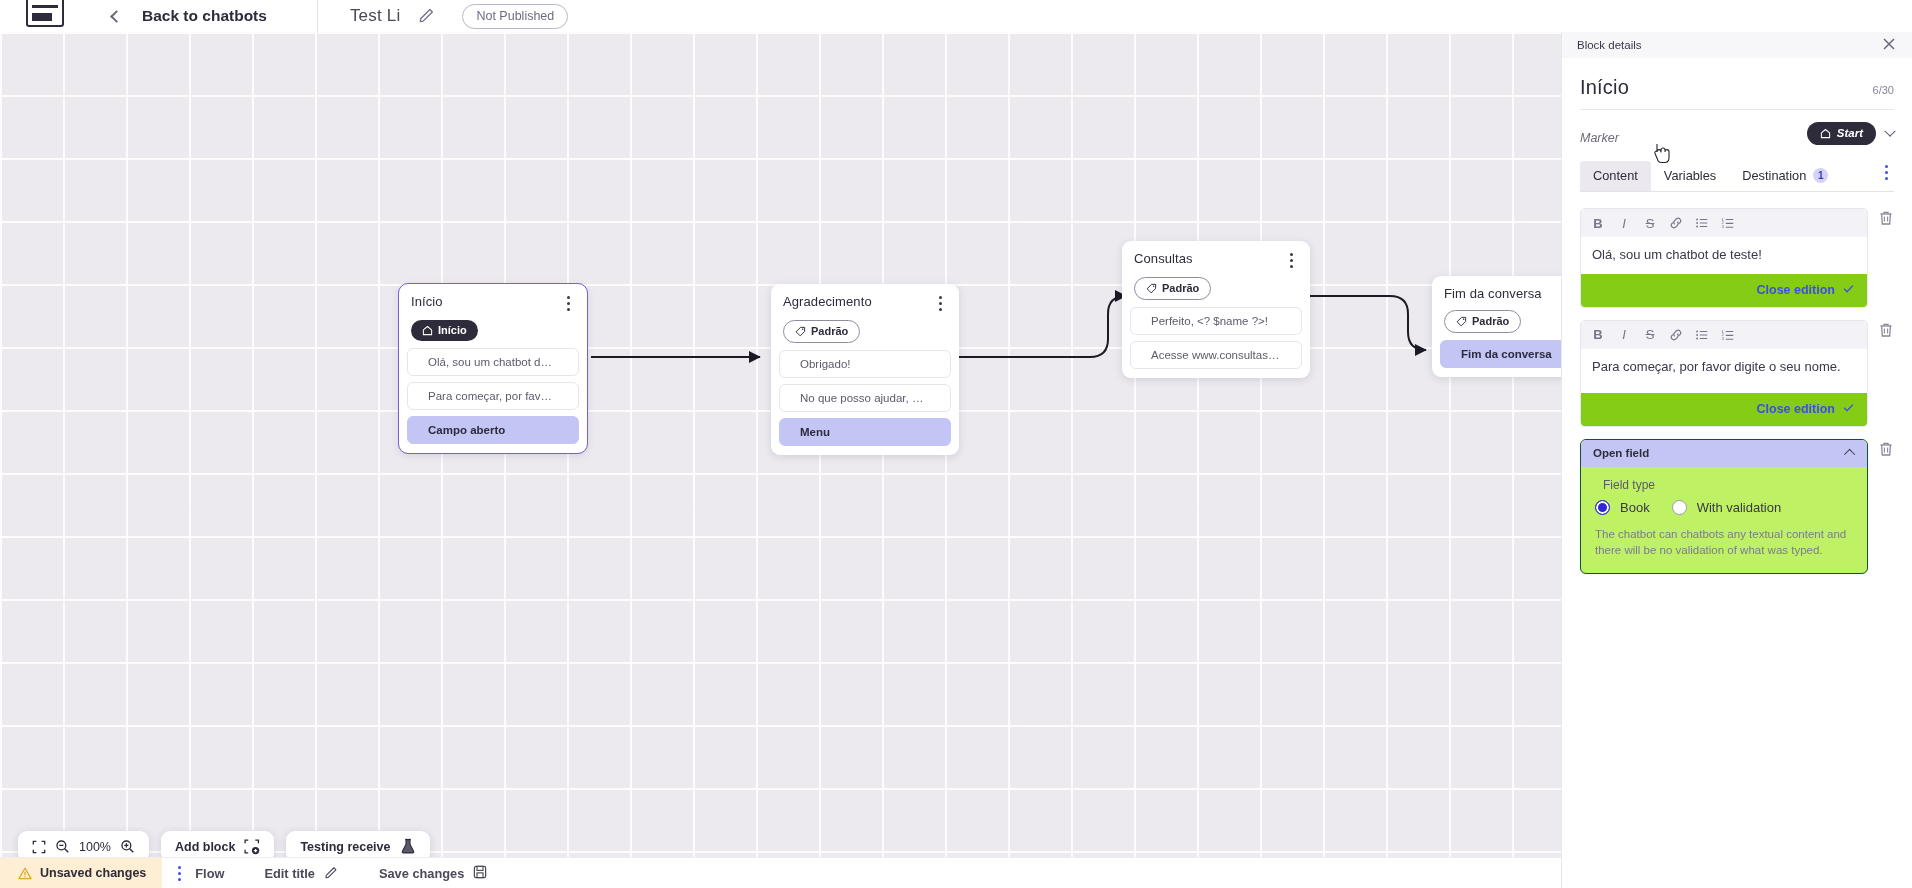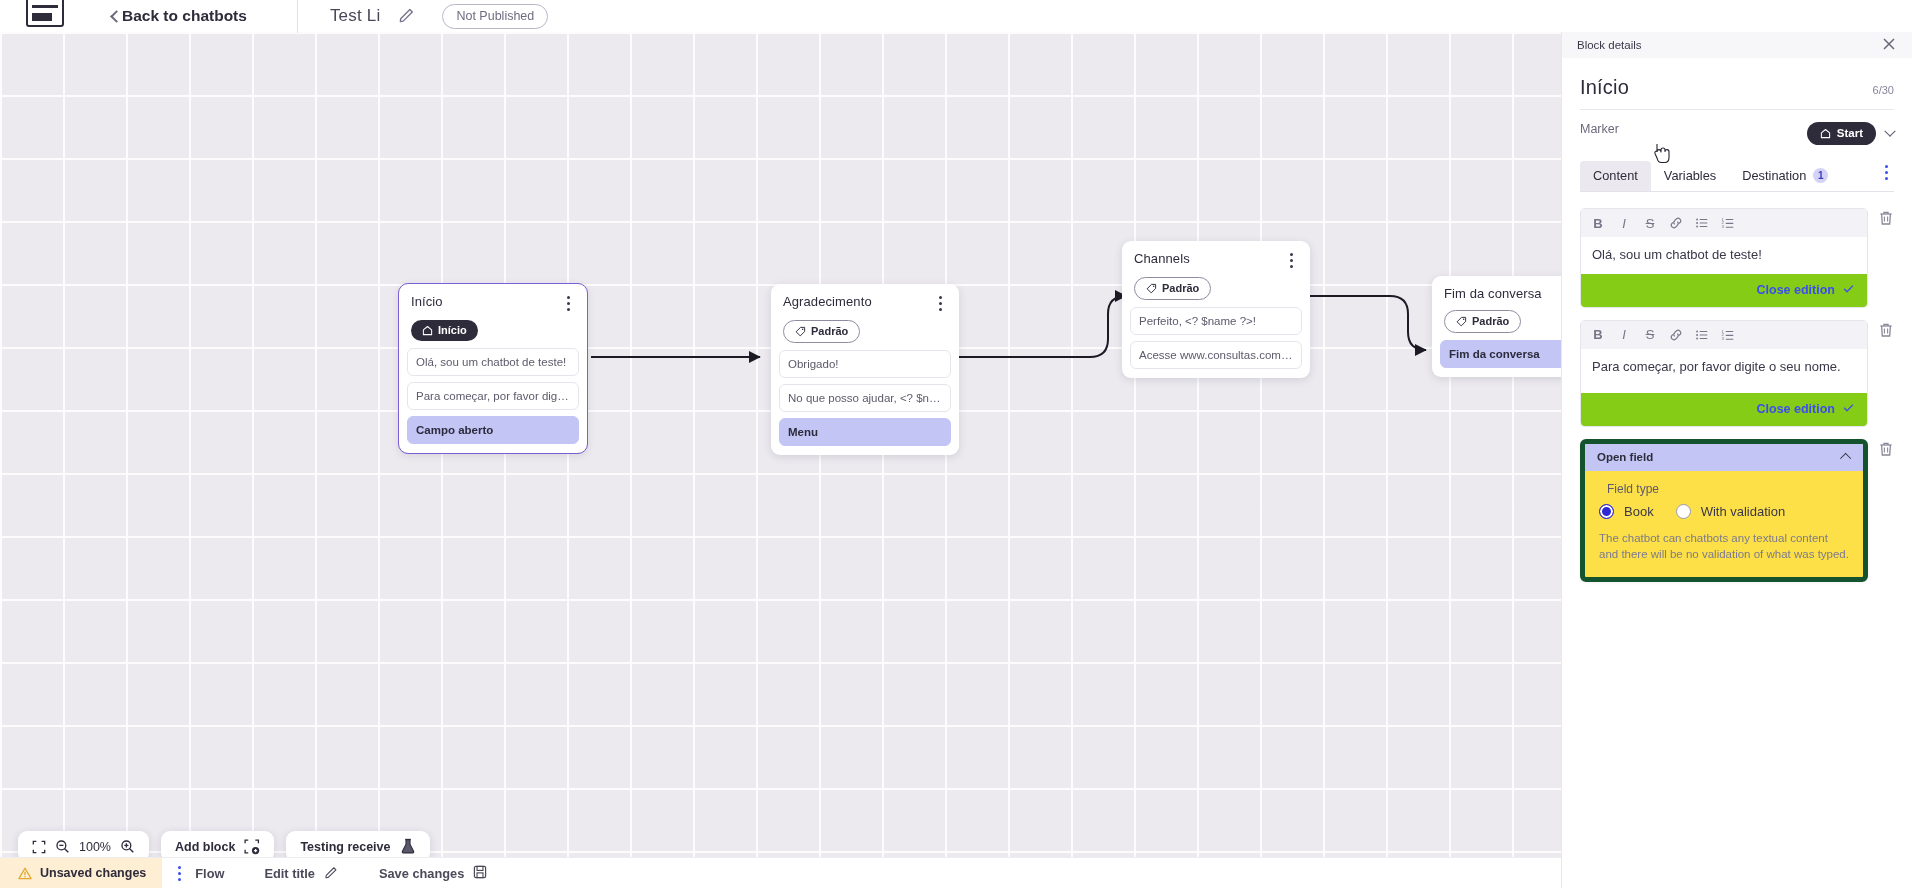--- a/index.html
+++ b/index.html
@@ -25,21 +25,21 @@
   }
   .logo-box::before {
     content: ""; position: absolute; left: 4px; right: 4px; top: 6px;
     height: 2.5px; background: #2e2b3b;
   }
   .logo-box::after {
     content: ""; position: absolute; left: 4px; right: 10px; bottom: 4px;
     height: 8px; background: #2e2b3b;
   }
   .back-link {
-    display: flex; align-items: center; gap: 1px;
+    display: flex; align-items: center; gap: 21px;
     margin-left: 48px; cursor: pointer;
   }
   .chev-left {
     width: 9px; height: 9px; border-left: 2px solid #6a6a7a;
     border-bottom: 2px solid #6a6a7a; transform: rotate(45deg);
     flex: none;
   }
   .back-text { font-size: 15.5px; font-weight: bold; color: #2e2b3b; }
   .topbar-sep {
     width: 1px; height: 40px; background: #e3e1e8; margin-left: 50px;
@@ -89,21 +89,21 @@
     display: inline-flex; align-items: center; gap: 5px;
     margin: 9px 0 0 12px; padding: 4px 11px 5px; border-radius: 20px;
     font-size: 11px; font-weight: bold;
   }
   .tag.dark { background: #2e2b3b; color: #fff; }
   .tag.light { background: #fff; color: #2e2b3b; border: 1.2px solid #8f8ca0; }
   .tag svg { display:block; }
   .block-rows { padding: 7px 8px 9px; display: flex; flex-direction: column; gap: 6px; }
   .brow {
     background: #fff; border: 1px solid #e7e5ec; border-radius: 6px;
-    font-size: 11.5px; color: #5d5a6b; padding: 7px 8px;
+    font-size: 11.5px; color: #5d5a6b; padding: 7px 20px;
     white-space: nowrap; overflow: hidden; text-overflow: ellipsis;
   }
   .brow.hl {
     background: #c3c6f5; border-color: #c3c6f5; color: #2c2a3c; font-weight: bold;
   }
 
   svg.edge { position: absolute; top: 32px; left: 0; width: 1561px; height: 825px; pointer-events: none; }
 
   
   .ctools { position: absolute; left: 18px; bottom: 26px; display: flex; gap: 12px; }
@@ -148,22 +148,23 @@
   .xclose { cursor: pointer; }
   .panel-body { padding: 0 18px; }
   .p-title-row {
     display: flex; align-items: baseline; justify-content: space-between;
     padding: 18px 0 10px;
   }
   .p-title { font-size: 20px; color: #2e2b3b; letter-spacing: .2px; }
   .p-count { font-size: 11px; color: #87849a; }
   .p-divider { height: 1px; background: #e9e7ee; }
   .marker-row {
-    display: flex; align-items: flex-start; justify-content: space-between;
+    display: flex; align-items: flex-end; justify-content: space-between;
     padding: 12px 0 10px;
+    font-style: italic;
   }
   .marker-lbl { font-size: 12.5px; color: #6d6a7d; }
   .marker-right { display: flex; align-items: center; gap: 10px; }
   .start-pill {
     display: inline-flex; align-items: center; gap: 6px;
     background: #2e2b3b; color: #fff; border-radius: 20px;
     padding: 5px 13px 6px; font-size: 11.5px; font-weight: bold; cursor: pointer;
   }
   .chev-down {
     width: 8px; height: 8px; border-right: 1.8px solid #5e5b6e;
@@ -209,22 +210,22 @@
     color: #3a3748; line-height: 1.35; min-height: 20px;
   }
   .ed-foot {
     display: flex; justify-content: flex-end; align-items: center; gap: 7px;
     padding: 8px 12px 9px; background: #84cc16;
     font-size: 12.5px; color: #3c4df0; font-weight: bold; cursor: pointer;
   }
   .trash { padding-top: 2px; cursor: pointer; flex: none; }
 
   .openfield {
-    background: #fde047; border-radius: 6px; overflow: hidden;
-    border: 5px solid #14532d; flex: 1;
+    background: #bef264; border-radius: 6px; overflow: hidden;
+    border: 1px solid #14532d; flex: 1;
     box-shadow: 0 1px 3px rgba(40,35,70,.06);
   }
   .of-head {
     background: #c3c6f5; padding: 7px 12px 8px; display: flex;
     align-items: center; justify-content: space-between;
     font-size: 11.5px; color: #2e2b3b; font-weight: bold; cursor: pointer;
   }
   .chev-up {
     width: 8px; height: 8px; border-left: 1.8px solid #3a3748;
     border-top: 1.8px solid #3a3748; transform: rotate(45deg) translateY(2px);
@@ -326,21 +327,21 @@
     </div>
     <div class="block-rows">
       <div class="brow">Obrigado!</div>
       <div class="brow">No que posso ajudar, &lt;? $name ...</div>
       <div class="brow hl">Menu</div>
     </div>
   </div>
 
   <div class="block" style="left:1122px; top:241px;">
     <div class="block-head">
-      <div class="block-title">Channels</div>
+      <div class="block-title">Consultas</div>
       <div class="kebab">
           <i></i>
           <i></i>
           <i></i>
         </div>
     </div>
     <div class="tag light">
       <svg width="11" height="11" viewBox="0 0 16 16">
           <path d="M1.6 8.4 L8 2 L14 2 L14 8 L7.6 14.4 Z" fill="none" stroke="#2e2b3b" stroke-width="1.4" stroke-linejoin="round"></path>
           <circle cx="11.2" cy="4.8" r="1.1" fill="#2e2b3b"></circle>

